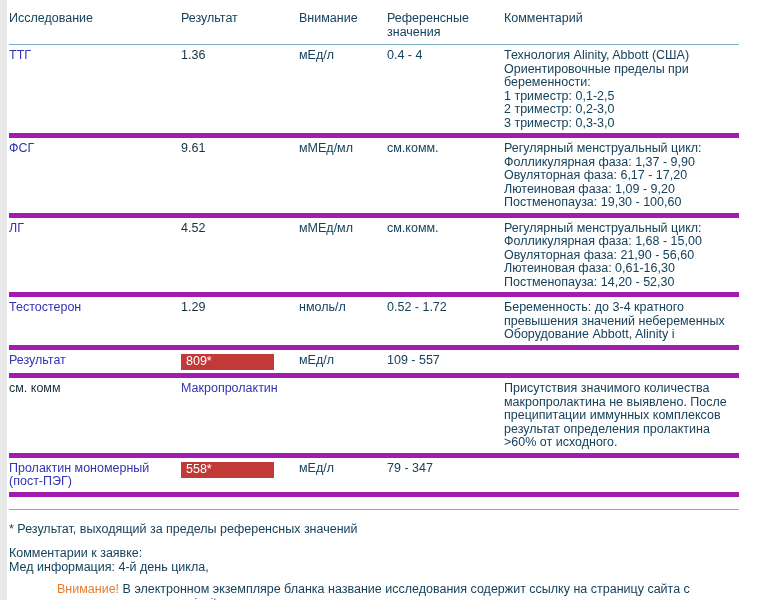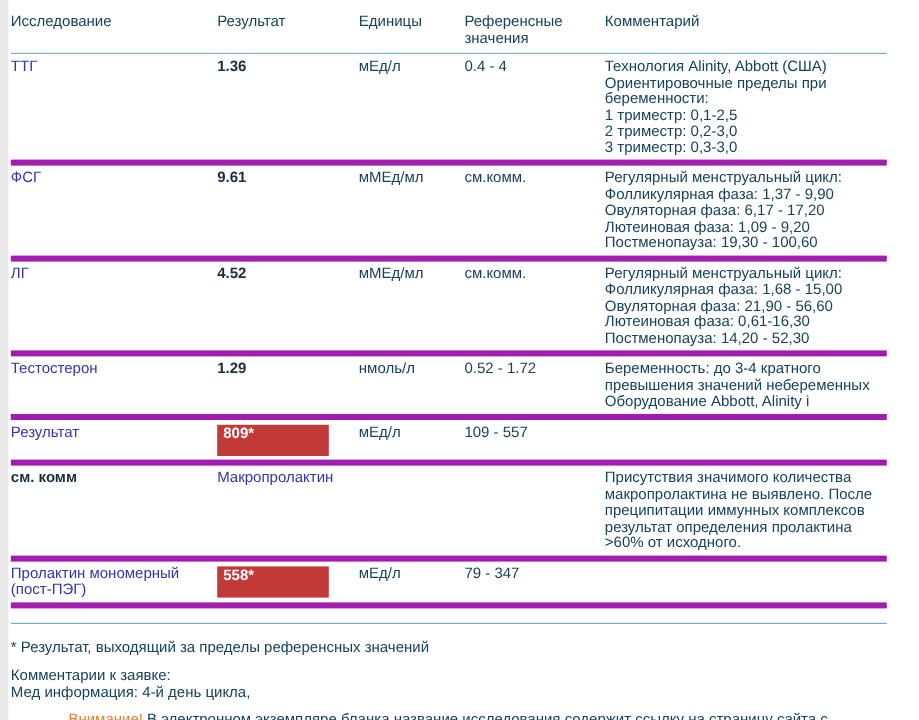--- a/index.html
+++ b/index.html
@@ -10,45 +10,45 @@
   }
   .left-strip{position:absolute;left:0;top:0;width:7px;height:600px;background:#e9e9e9;}
   .page{position:absolute;left:9px;top:0;width:730px;}
   
   .grid{display:grid;grid-template-columns:172px 118px 88px 117px 235px;}
   .thead{padding-top:11px;padding-bottom:5px;border-bottom:1px solid #7cafc8;line-height:14px;}
   .hcell{padding-right:8px;}
   .row{border-bottom:5px solid #a21caf;padding:4px 0 3px;}
   .cell{padding-right:8px;}
   .cell.name{color:#3333b3;}
-  .res{font-weight:bold;color:#16303f;}
+  .res{font-weight:normal;color:#16303f;}
   .res.flag{
     display:inline-block;background:#c23a38;color:#ffffff;
-    min-width:93px;box-sizing:border-box;padding:1px 5px 12px;
+    min-width:93px;box-sizing:border-box;padding:1px 5px 2px;
   }
   .comment div{margin:0;}
   .executor{padding:5px 0 0 0;}
   .sep{border:none;border-top:1px solid #7cafc8;margin:12px 0 0 0;width:730px;}
   .footnote{margin-top:13px;}
   .req-comments{margin-top:11px;}
   .attention{margin-top:9px;}
   .warn{color:#e77c2e;margin-left:48px;}
   .link{color:#3333b3;text-decoration:none;cursor:pointer;}
 </style>
 </head>
 <body>
 
 <div class="left-strip"></div>
 
 <div class="page">
 
   <div class="grid thead">
     <div class="hcell">Исследование</div>
     <div class="hcell">Результат</div>
-    <div class="hcell">Единицы</div>
+    <div class="hcell">Внимание</div>
     <div class="hcell">Референсные значения</div>
     <div class="hcell">Комментарий</div>
   </div>
 
   <div id="rows">
     <div class="grid row">
       <div class="cell name">ТТГ</div>
       <div class="cell result"><span class="res">1.36</span></div>
       <div class="cell units">мЕд/л</div>
       <div class="cell ref">0.4 - 4</div>

